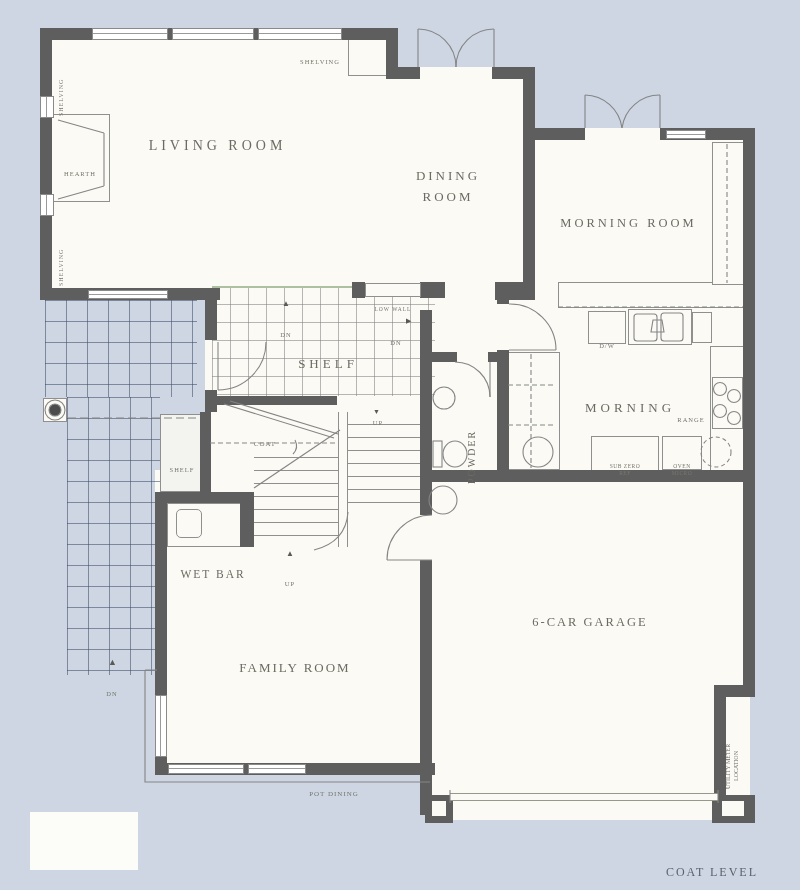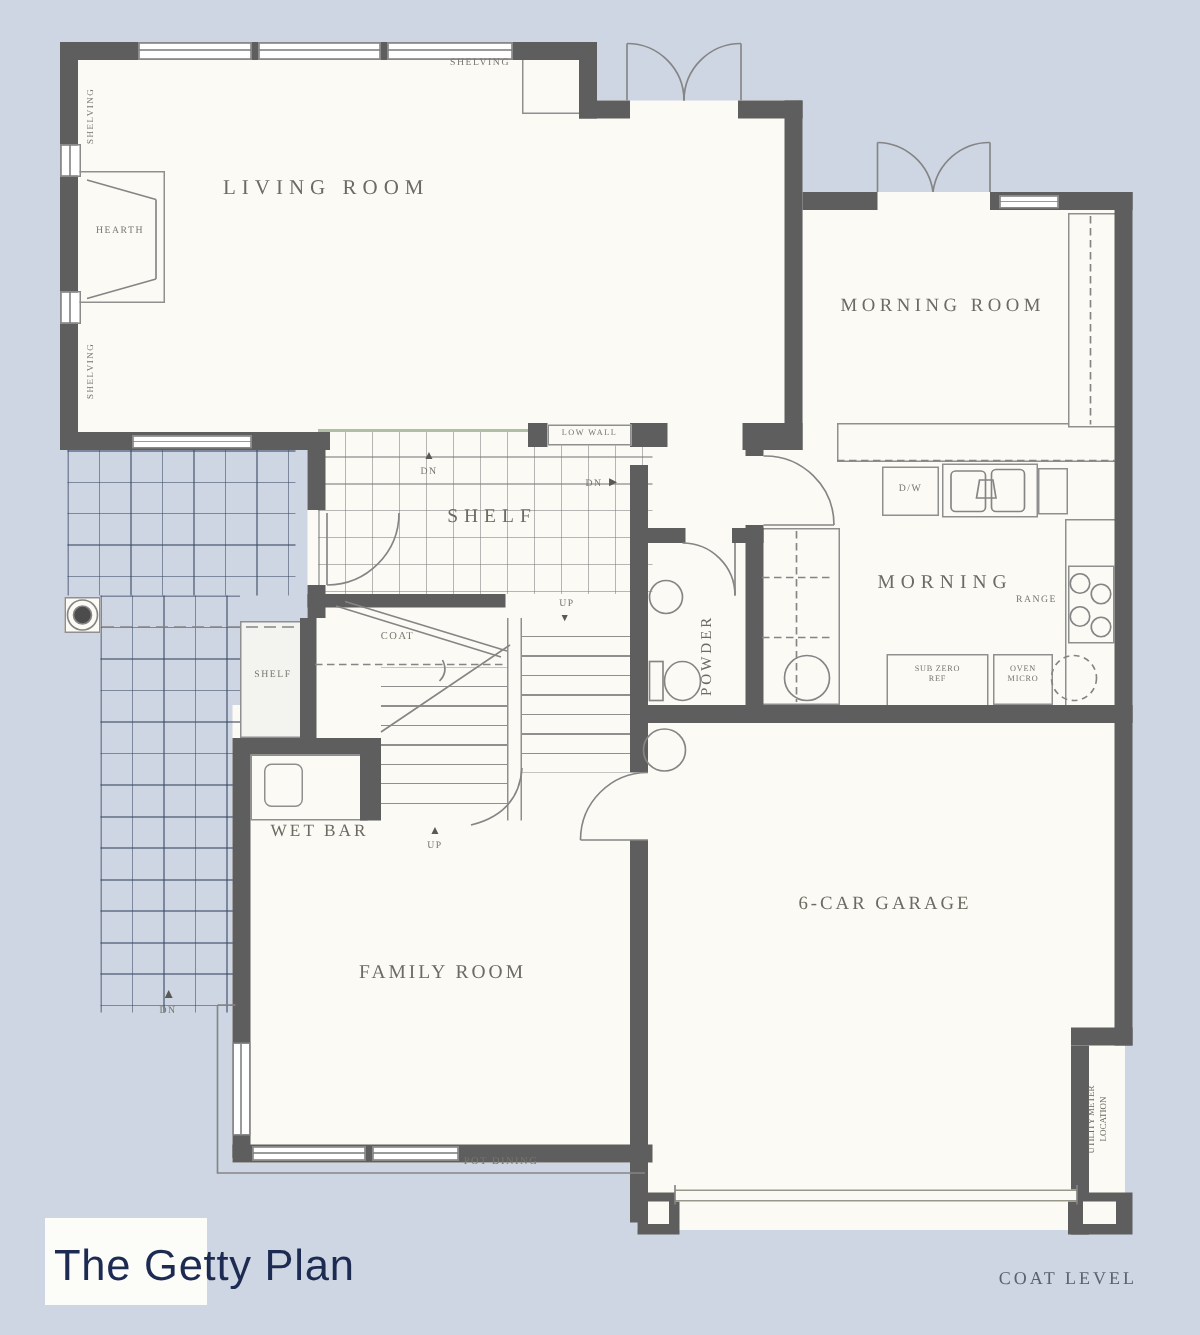--- a/index.html
+++ b/index.html
@@ -14,21 +14,21 @@
   .winv{position:absolute;border:1px solid #8a8a8a;box-sizing:border-box;
         background:linear-gradient(to right,#fff 40%,#9a9a9a 40%,#9a9a9a 52%,#fff 52%);}
   .tiles-foyer{position:absolute;
         background-image:repeating-linear-gradient(to right,rgba(125,125,125,.55) 0 1px,transparent 1px 18px),
                          repeating-linear-gradient(to bottom,rgba(125,125,125,.55) 0 1px,transparent 1px 18px);}
   .tiles-blue{position:absolute;
         background-image:repeating-linear-gradient(to right,rgba(58,72,100,.55) 0 1px,transparent 1px 21px),
                          repeating-linear-gradient(to bottom,rgba(58,72,100,.55) 0 1px,transparent 1px 21px);}
   .treads{position:absolute;background-color:#fbfaf5;
         background-image:repeating-linear-gradient(to bottom,transparent 0 12px,#8f8f8f 12px 13px);}
-  .lbl{position:absolute;color:#6b6b62;text-align:center;white-space:nowrap;}
+  .lbl{position:absolute;color:#6b6b62;text-align:center;white-space:nowrap;margin-top:20px;}
   .room-lbl{font-size:13px;letter-spacing:3px;}
   .sm-lbl{font-size:6.5px;letter-spacing:1px;color:#77776e;}
   .vtext{writing-mode:vertical-rl;transform:rotate(180deg);}
   .arrow{position:absolute;color:#5a5a55;}
   .wrap{white-space:normal;}
   #title{position:absolute;left:36px;top:828px;font-family:"Liberation Sans",sans-serif;
          font-size:29px;color:#1d2b52;letter-spacing:0.5px;}
   #title-bg{position:absolute;left:30px;top:812px;width:108px;height:58px;background:#fcfcf9;}
   #level{position:absolute;left:648px;top:845px;width:110px;font-size:12px;letter-spacing:2px;
          color:#5b626e;text-align:right;}
@@ -125,20 +125,21 @@
   <div class="winv" style="left:40px;top:194px;width:14px;height:22px;"></div>
   <div class="winh" style="left:88px;top:290px;width:80px;height:9px;"></div>
   <div class="winh" style="left:666px;top:130px;width:40px;height:9px;"></div>
   <div class="winh" style="left:168px;top:764px;width:76px;height:10px;"></div>
   <div class="winh" style="left:248px;top:764px;width:58px;height:10px;"></div>
   <div class="winv" style="left:155px;top:695px;width:12px;height:62px;"></div>
 
   <div class="box" style="left:43px;top:398px;width:24px;height:24px;"></div>
 
   <div class="lbl room-lbl" style="left:130px;top:118px;width:175px;font-size:14px;letter-spacing:4px;">LIVING ROOM</div>
+  <div class="lbl room-lbl wrap" style="left:398px;top:146px;width:100px;white-space:normal;line-height:1.6;">DINING ROOM</div>
   <div class="lbl room-lbl" style="left:556px;top:196px;width:145px;font-size:12.5px;">MORNING ROOM</div>
   <div class="lbl room-lbl" style="left:565px;top:380px;width:130px;letter-spacing:4px;">MORNING</div>
   <div class="lbl room-lbl" style="left:288px;top:336px;width:80px;letter-spacing:4px;">SHELF</div>
   <div class="lbl vtext" style="left:466px;top:394px;height:85px;font-size:10px;letter-spacing:2px;">POWDER</div>
   <div class="lbl room-lbl" style="left:168px;top:548px;width:90px;font-size:11.5px;letter-spacing:2px;">WET BAR</div>
   <div class="lbl room-lbl" style="left:235px;top:640px;width:120px;font-size:13px;letter-spacing:2px;">FAMILY ROOM</div>
   <div class="lbl room-lbl" style="left:525px;top:595px;width:130px;font-size:12.5px;letter-spacing:2px;">6-CAR GARAGE</div>
 
   <div class="lbl sm-lbl vtext" style="left:58px;top:46px;height:62px;font-size:6px;">SHELVING</div>
   <div class="lbl sm-lbl vtext" style="left:58px;top:214px;height:66px;font-size:6px;">SHELVING</div>
@@ -237,16 +238,15 @@
         <path d="M558,307 L743,307"></path>
         <path d="M508,385 L556,385 M508,425 L556,425 M531,354 L531,468"></path>
         <path d="M727,144 L727,283"></path>
         <path d="M210,443 L336,443"></path>
       </g>
       <path d="M68,418 L196,418" stroke-dasharray="8,4"></path>
     </g>
   </svg>
 
   <div id="title-bg"></div>
-  <div id="title">The Getty Plan</div>
   <div id="level" class="lbl">COAT LEVEL</div>
 
 </div>
 
 </body></html>

